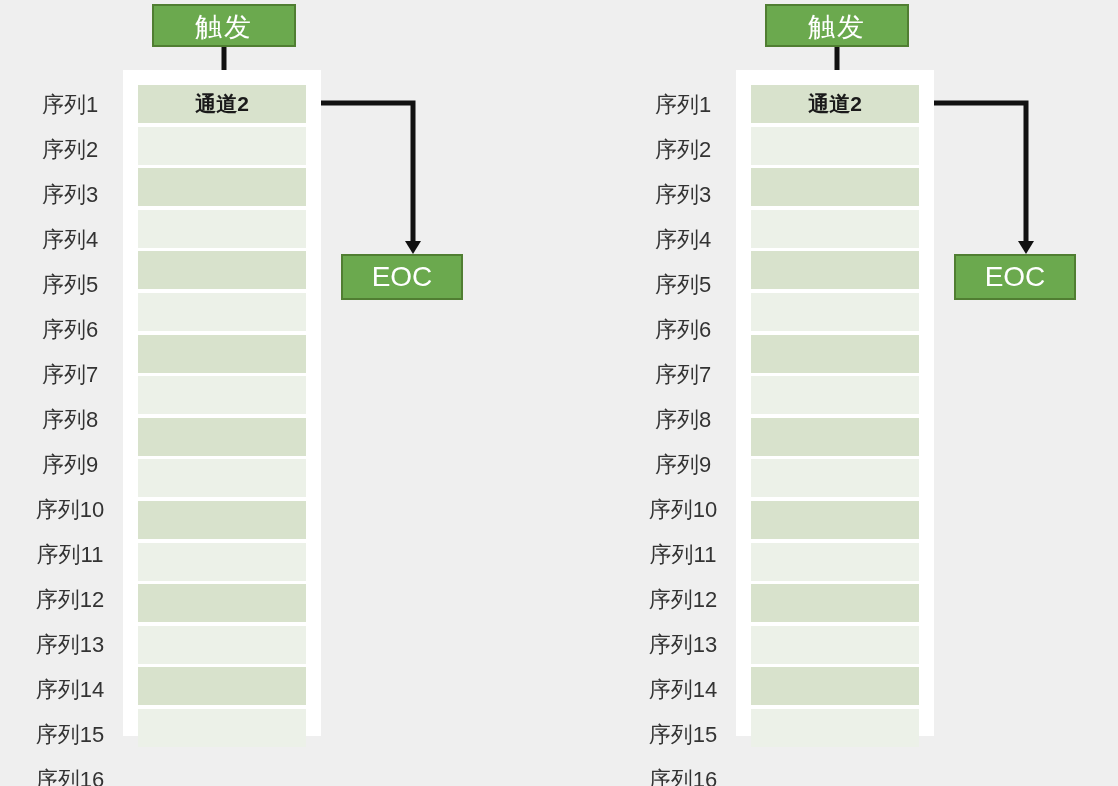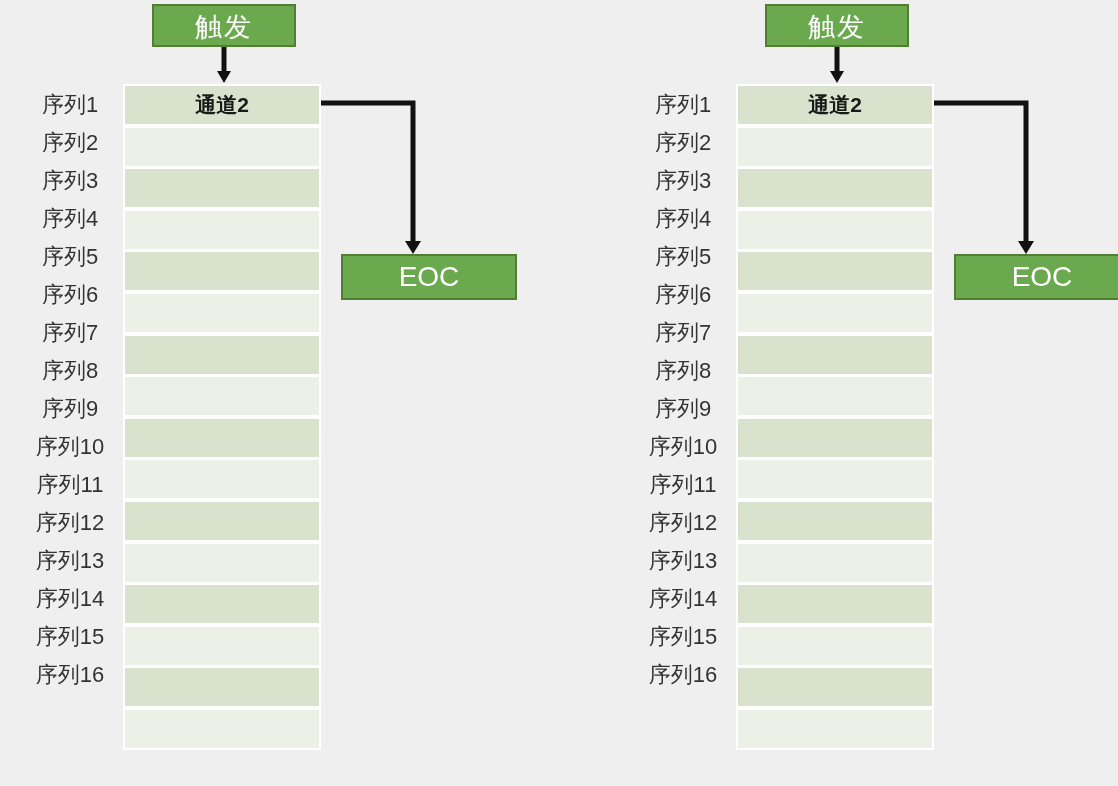--- a/index.html
+++ b/index.html
@@ -36,60 +36,60 @@
     font-size: 27px;
     display: flex;
     align-items: flex-end;
     justify-content: center;
     letter-spacing: 2px;
   }
   .eoc-box {
     position: absolute;
     left: 341px;
     top: 254px;
-    width: 176px;
+    width: 122px;
     height: 46px;
     box-sizing: border-box;
     background: var(--button-fill, #6BA94E);
     border: 2px solid var(--button-border, #507E32);
     color: var(--button-text, #FFFFFF);
     font-size: 28px;
     display: flex;
     align-items: center;
     justify-content: center;
   }
   .labels-col {
     position: absolute;
     left: 18px;
     top: 84px;
     width: 104px;
     height: 666px;
     box-sizing: border-box;
     padding: 2px 0;
     display: flex;
     flex-direction: column;
-    gap: 0;
+    gap: 7px;
   }
   .seq-label {
     height: 38px;
     line-height: 38px;
     text-align: center;
     font-size: 22px;
     color: var(--label-text, #333333);
     white-space: nowrap;
   }
   .seq-table {
     position: absolute;
     left: 123px;
-    top: 84px;
+    top: 70px;
     width: 198px;
     height: 666px;
     box-sizing: border-box;
     background: var(--table-border, #FFFFFF);
-    padding: 2px;
+    padding: 15px;
     display: flex;
     flex-direction: column;
     gap: 3.6px;
   }
   .seq-cell {
     height: 38px;
     line-height: 38px;
     text-align: center;
     font-size: 21px;
     font-weight: bold;

